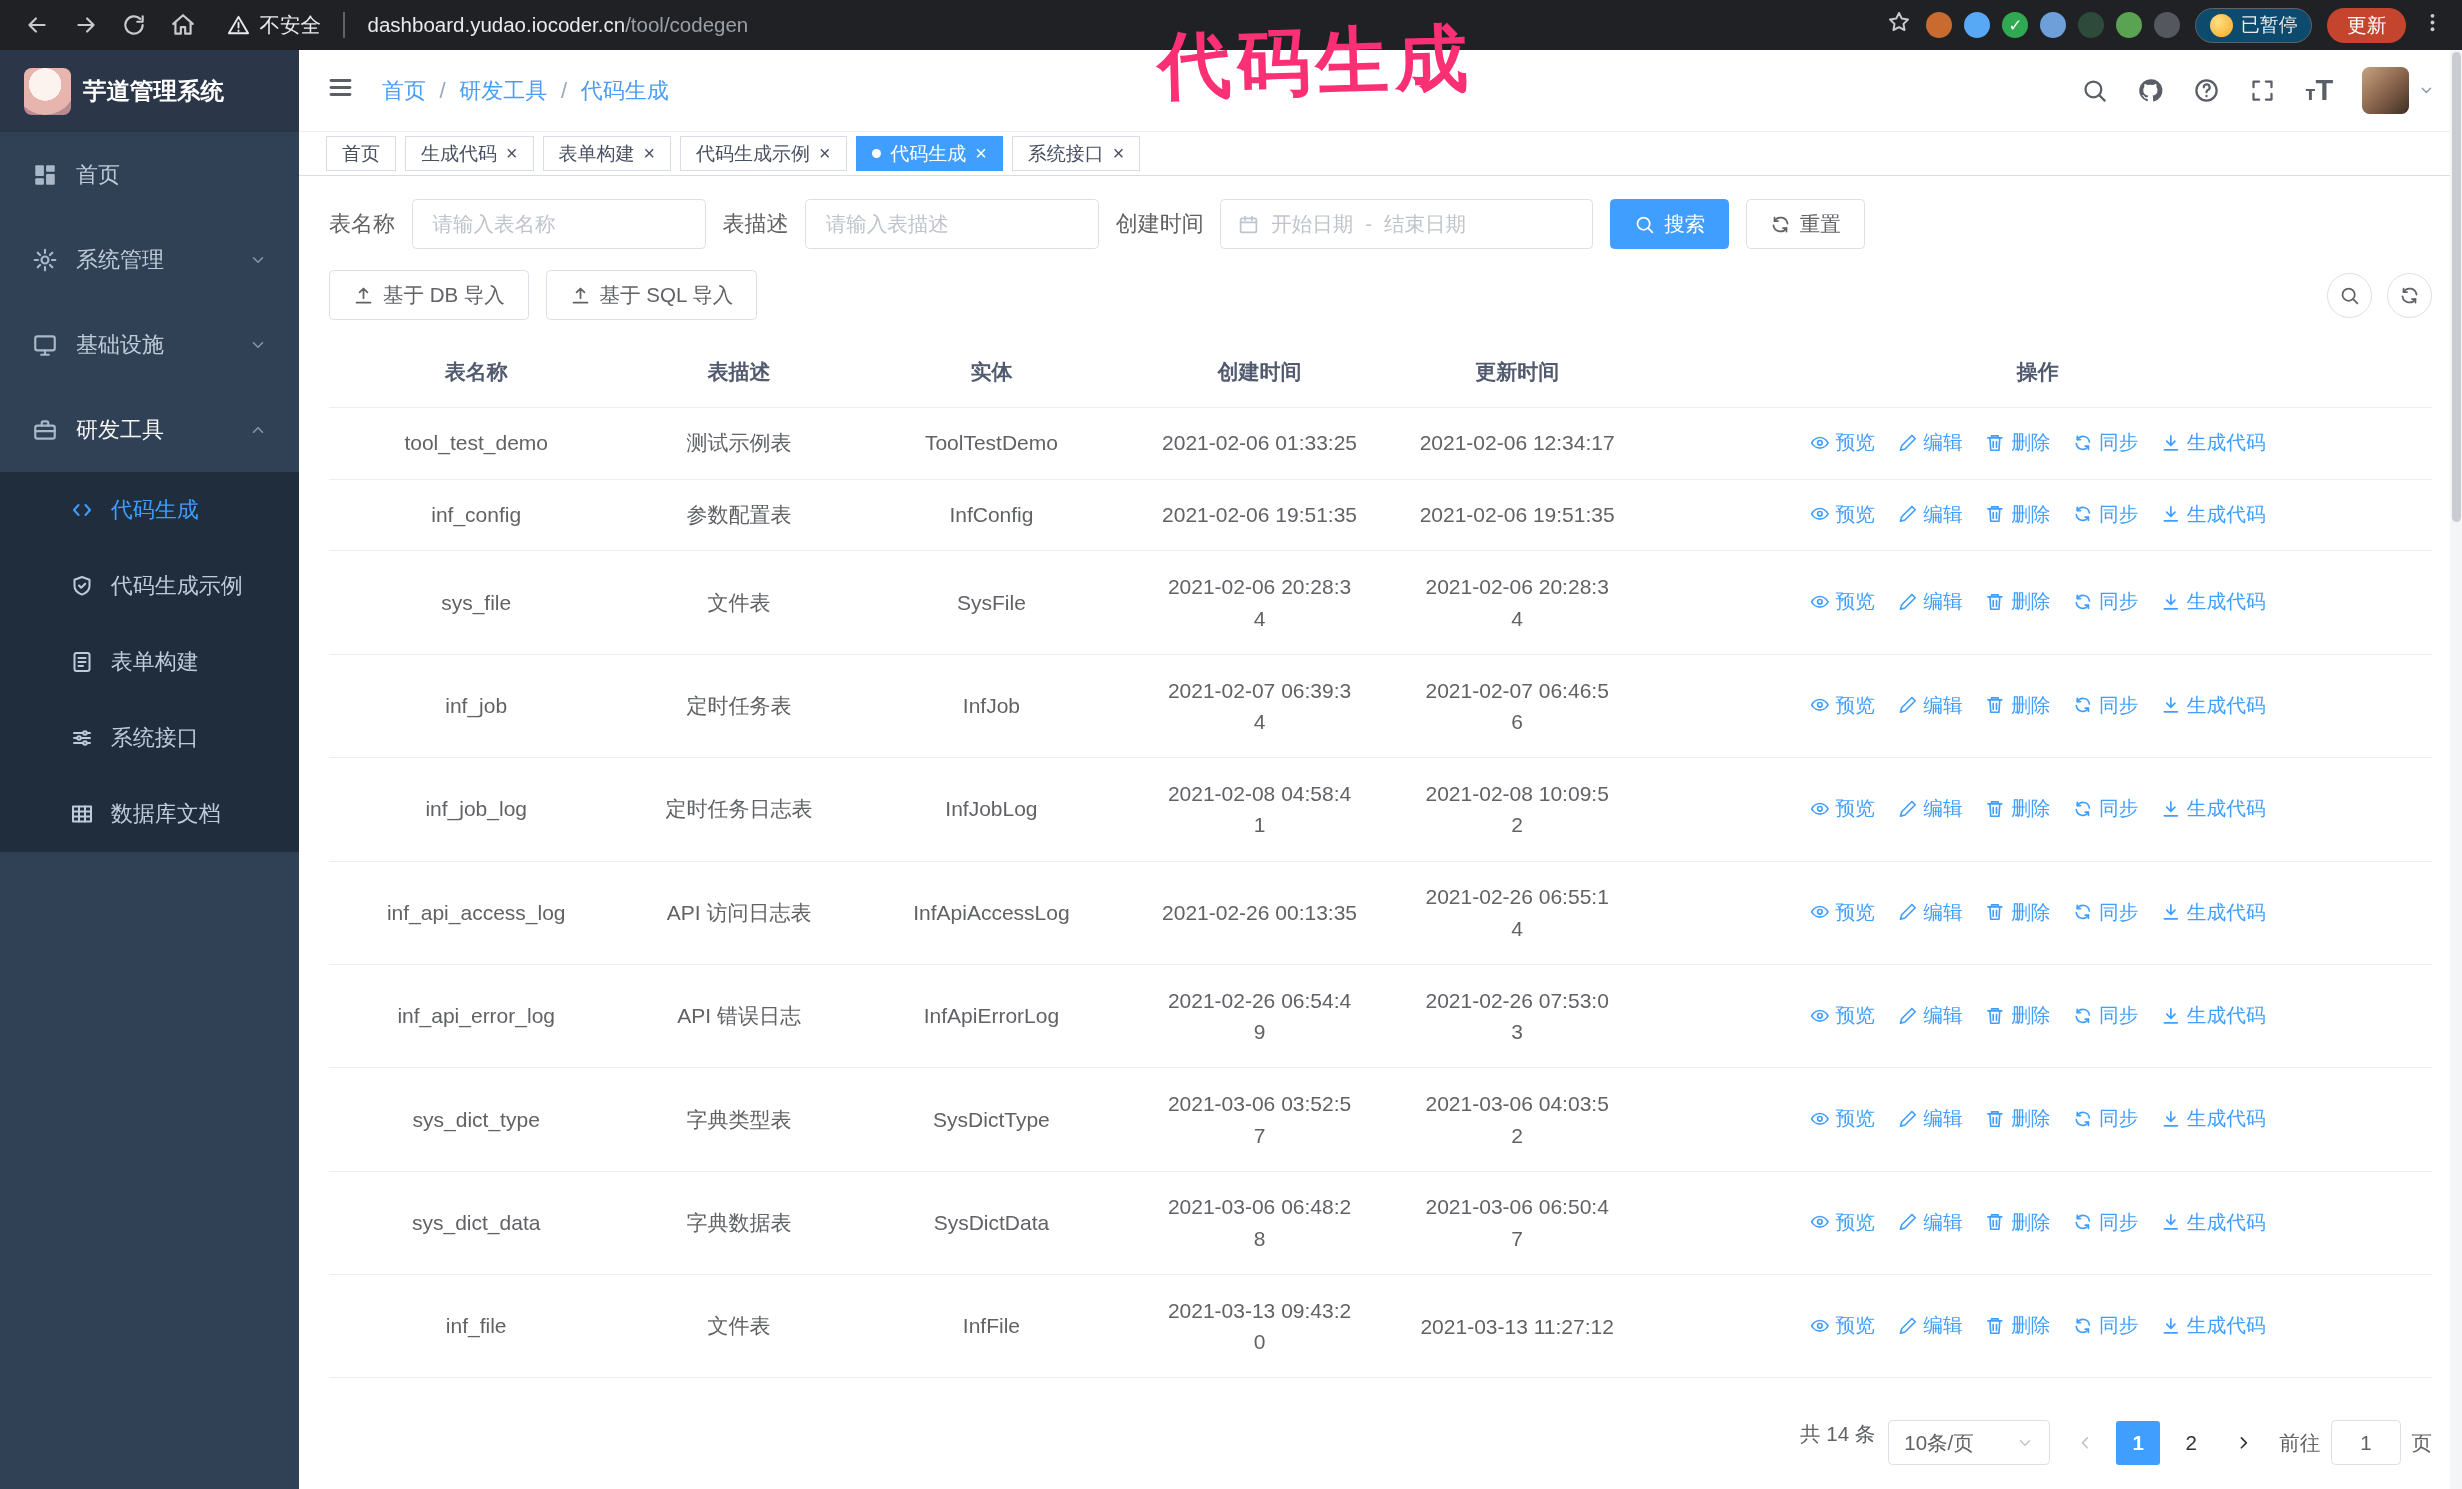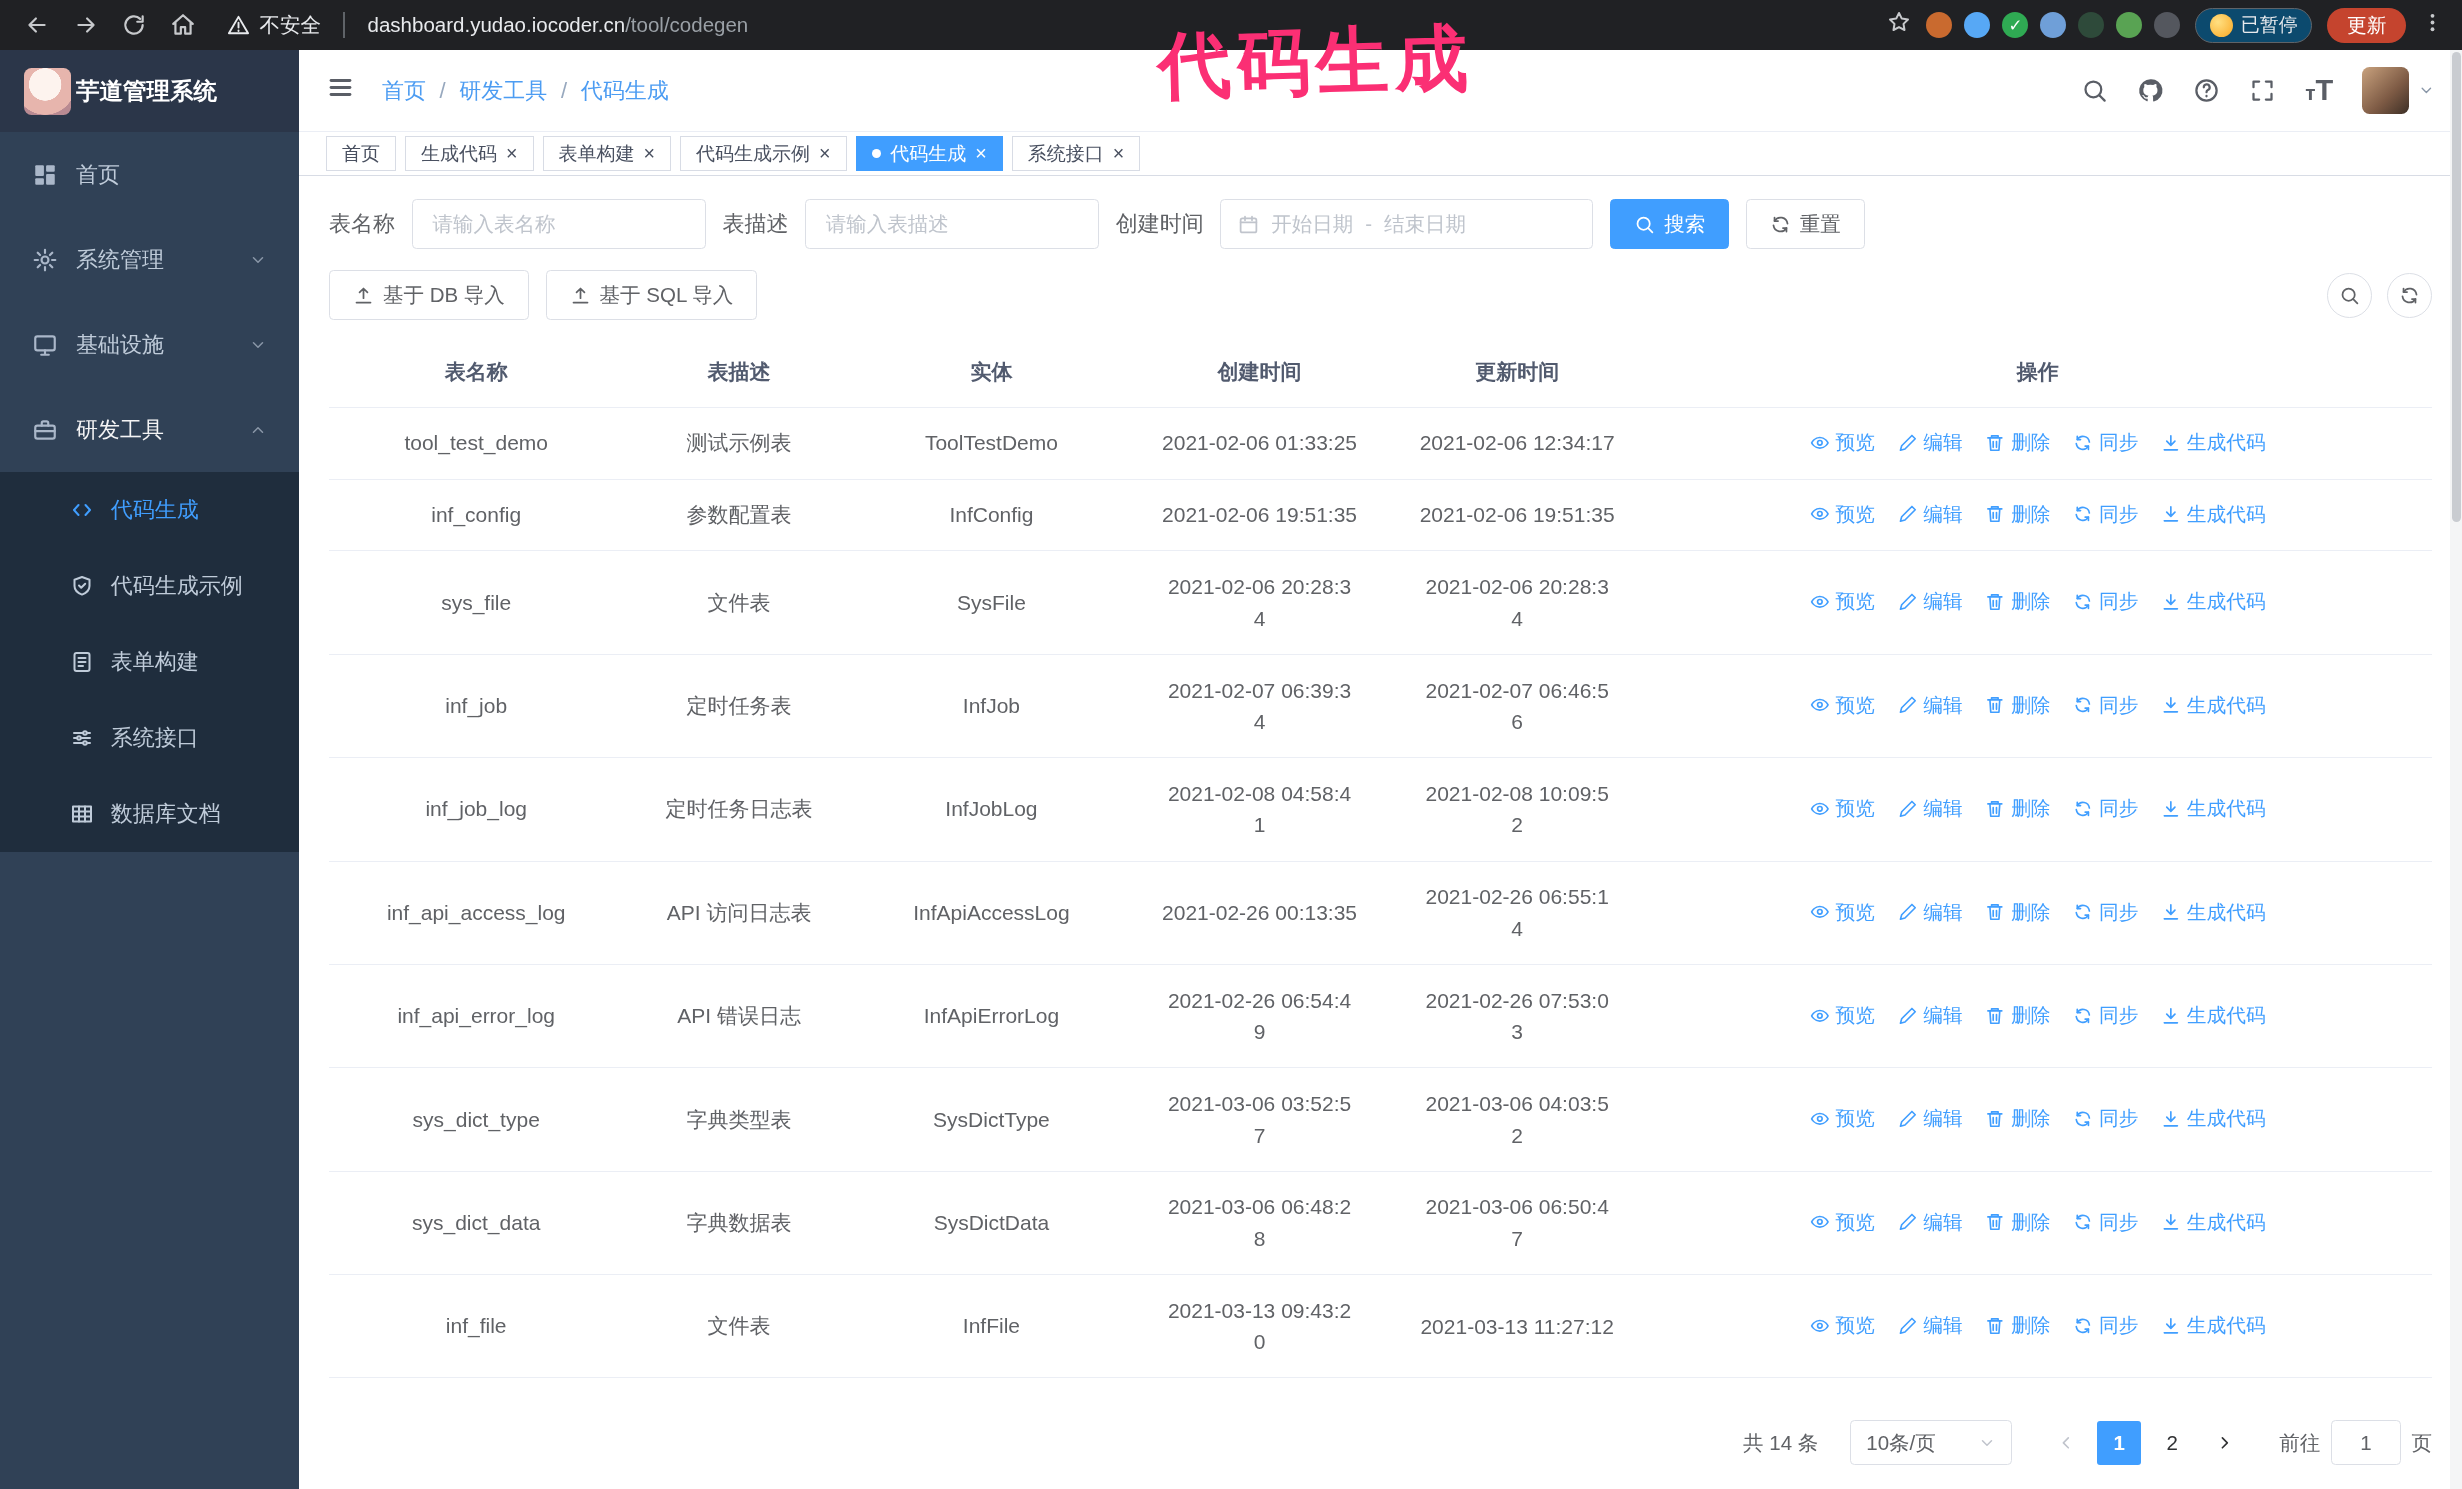--- a/index.html
+++ b/index.html
@@ -22,21 +22,21 @@
   .ext-wrap { display:flex; align-items:center; gap:12px; }
   .ext { width:26px; height:26px; border-radius:50%; display:inline-flex; align-items:center; justify-content:center; color:#fff; font-size:16.7px; }
   .paused-badge { height:35px; display:flex; align-items:center; gap:7.6px; padding:0 13.6px; border:1.5px solid #5f6368; border-radius:18px; background:#0c4a6e; font-size:19px; color:#e8eaed; }
   .badge-face { width:23px; height:23px; border-radius:50%; background:radial-gradient(circle at 35% 35%, #ffe082, #f9a825); }
   .update-btn { height:35px; padding:0 19.7px; border-radius:17.4px; background:#c5442e; color:#fff; font-size:19.7px; display:flex; align-items:center; border:none; cursor:pointer;font-family:Liberation Mono, monospace; }
   .kebab { font-size:23px; }
 
   
   .app { display:flex; height:1440px; }
   .sidebar { width:299px; background:#304156; flex-shrink:0; color:#bfcbd9; }
-  .logo-row { height:82px; display:flex; align-items:center; gap:5px; padding:0 24px; background:#2b3649; }
+  .logo-row { height:82px; display:flex; align-items:center; gap:12px; padding:0 24px; background:#2b3649; }
   .logo-avatar { width:47px; height:47px; border-radius:7.6px; background:radial-gradient(circle at 45% 35%, #fdf3ee 0 40%, #e7b5ad 41% 75%, #b98a92 76%); }
   .logo-title { color:#fff; font-size:23.5px; font-weight:700; white-space:nowrap; }
   .menu-item { height:85px; display:flex; align-items:center; gap:18px; padding:0 32px; font-size:22px; cursor:pointer; }
   .menu-item .mi-icon { font-size:26px; color:#aab7c9; }
   .menu-item.expanded { color:#f4f4f5; }
   .chev { margin-left:auto; font-size:18px; color:#8a97a8; }
   .submenu { background:#1f2d3d; }
   .submenu-item { height:76px; display:flex; align-items:center; gap:16.7px; padding-left:70px; font-size:22px; color:#bfcbd9; cursor:pointer; }
   .submenu-item .mi-icon { font-size:24px; }
   .submenu-item.active { color:#409eff; }
@@ -83,21 +83,21 @@
   
   table { width:100%; border-collapse:collapse; margin-top:16.7px; }
   th { font-size:21px; font-weight:700; color:#515a6e; text-align:center; padding:21px 7.6px; border-bottom:0.8px solid #ebeef5; }
   td { font-size:21px; color:#606266; text-align:center; padding:19.7px 7.6px; border-bottom:0.8px solid #ebeef5; }
   .wrapcell { white-space:pre-line; line-height:1.5; }
   .actions-cell { white-space:nowrap; }
   .action-link { color:#409eff; display:inline-flex; align-items:center; gap:6px; margin:0 11.4px; font-size:19.7px; cursor:pointer; text-decoration:none; }
   .action-link .ic { font-size:19.7px; }
 
   
-  .pagination { display:flex; align-items:center; justify-content:flex-end; gap:32px; margin-top:42px; font-size:20.5px; color:#606266; padding-bottom:15px; }
+  .pagination { display:flex; justify-content:flex-end; gap:13px; margin-top:42px; font-size:20.5px; color:#606266; padding-bottom:15px; }
   .page-size { width:162px; height:45px; border:0.8px solid #dcdfe6; border-radius:4.5px; display:flex; align-items:center; justify-content:space-between; padding:5px 15px; cursor:pointer; }
   .page-size .ic { font-size:18px; color:#c0c4cc; }
   .pager { display:flex; align-items:center; gap:9px; }
   .page-arrow { width:44px; height:44px; display:flex; align-items:center; justify-content:center; font-size:19.7px; color:#303133; cursor:pointer; }
   .page-arrow.disabled { color:#c0c4cc; }
   .page-num { min-width:44px; height:44px; border-radius:3px; display:flex; align-items:center; justify-content:center; font-size:20.5px; color:#303133; cursor:pointer; }
   .page-num.active { background:#409eff; color:#fff; font-weight:600; }
   .goto-wrap { display:flex; align-items:center; gap:10.6px; }
   .goto-input { width:70px; height:45px; border:0.8px solid #dcdfe6; border-radius:4.5px; text-align:center; font-size:20.5px; color:#606266; font-family:inherit; outline:none; }
 

